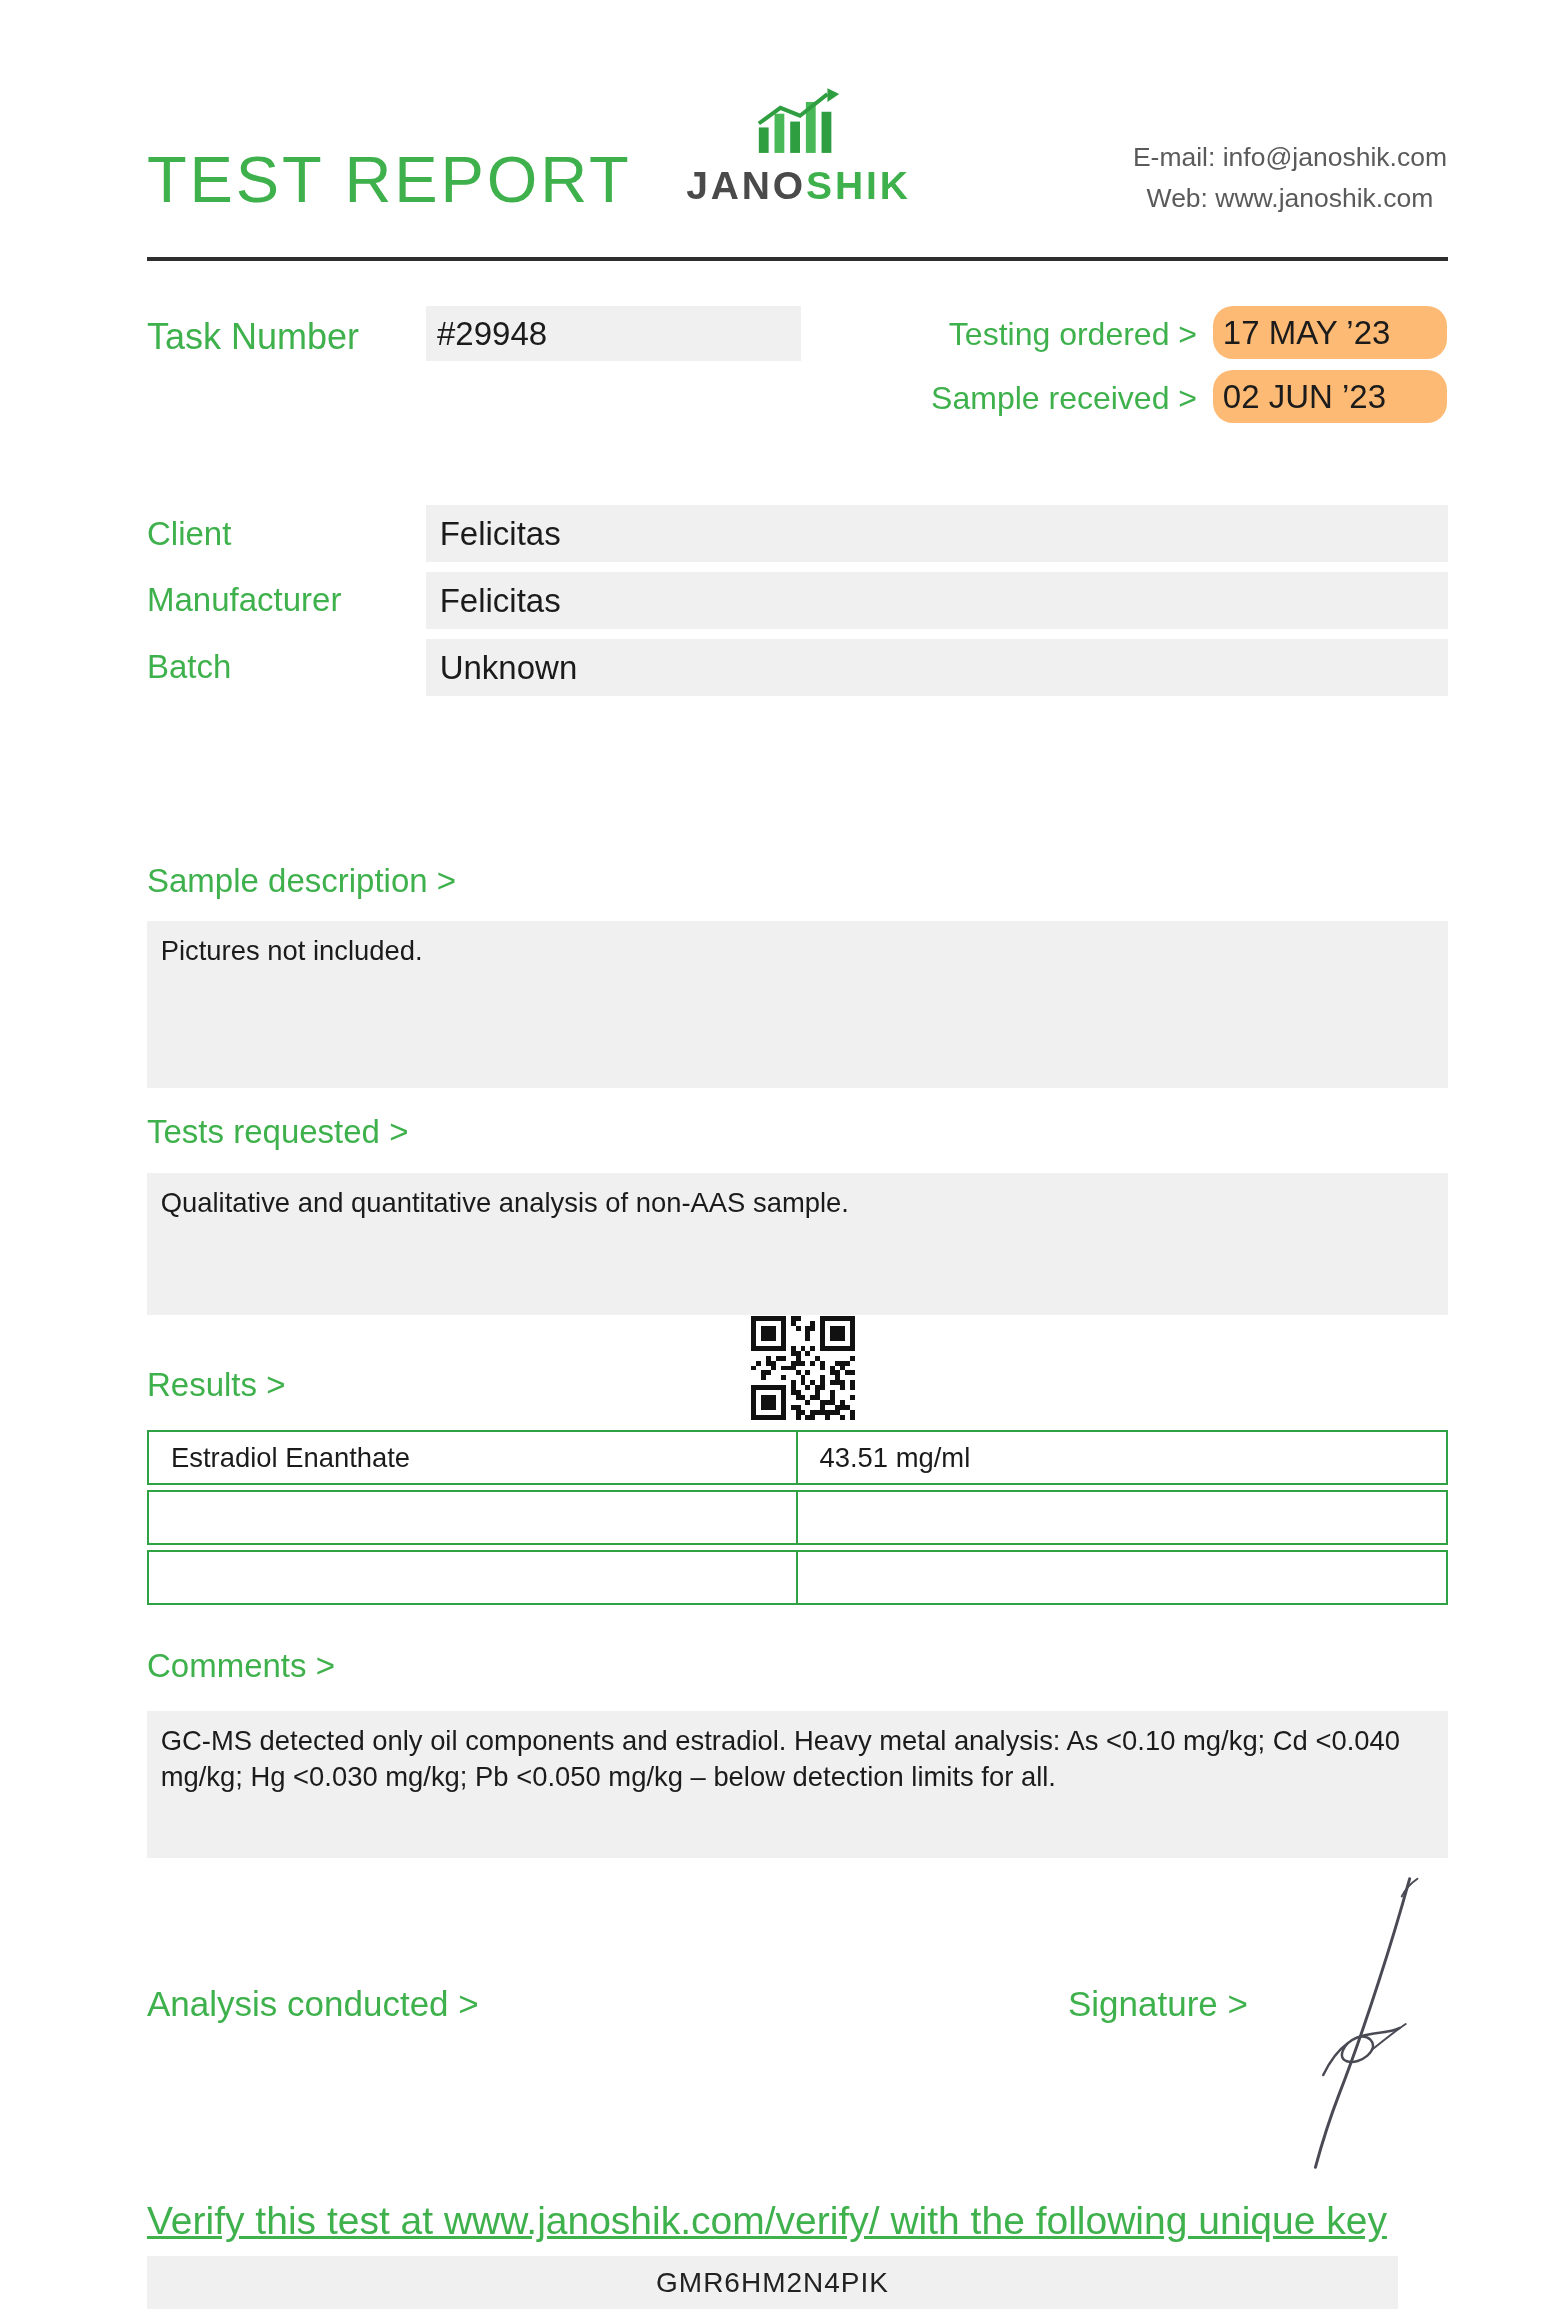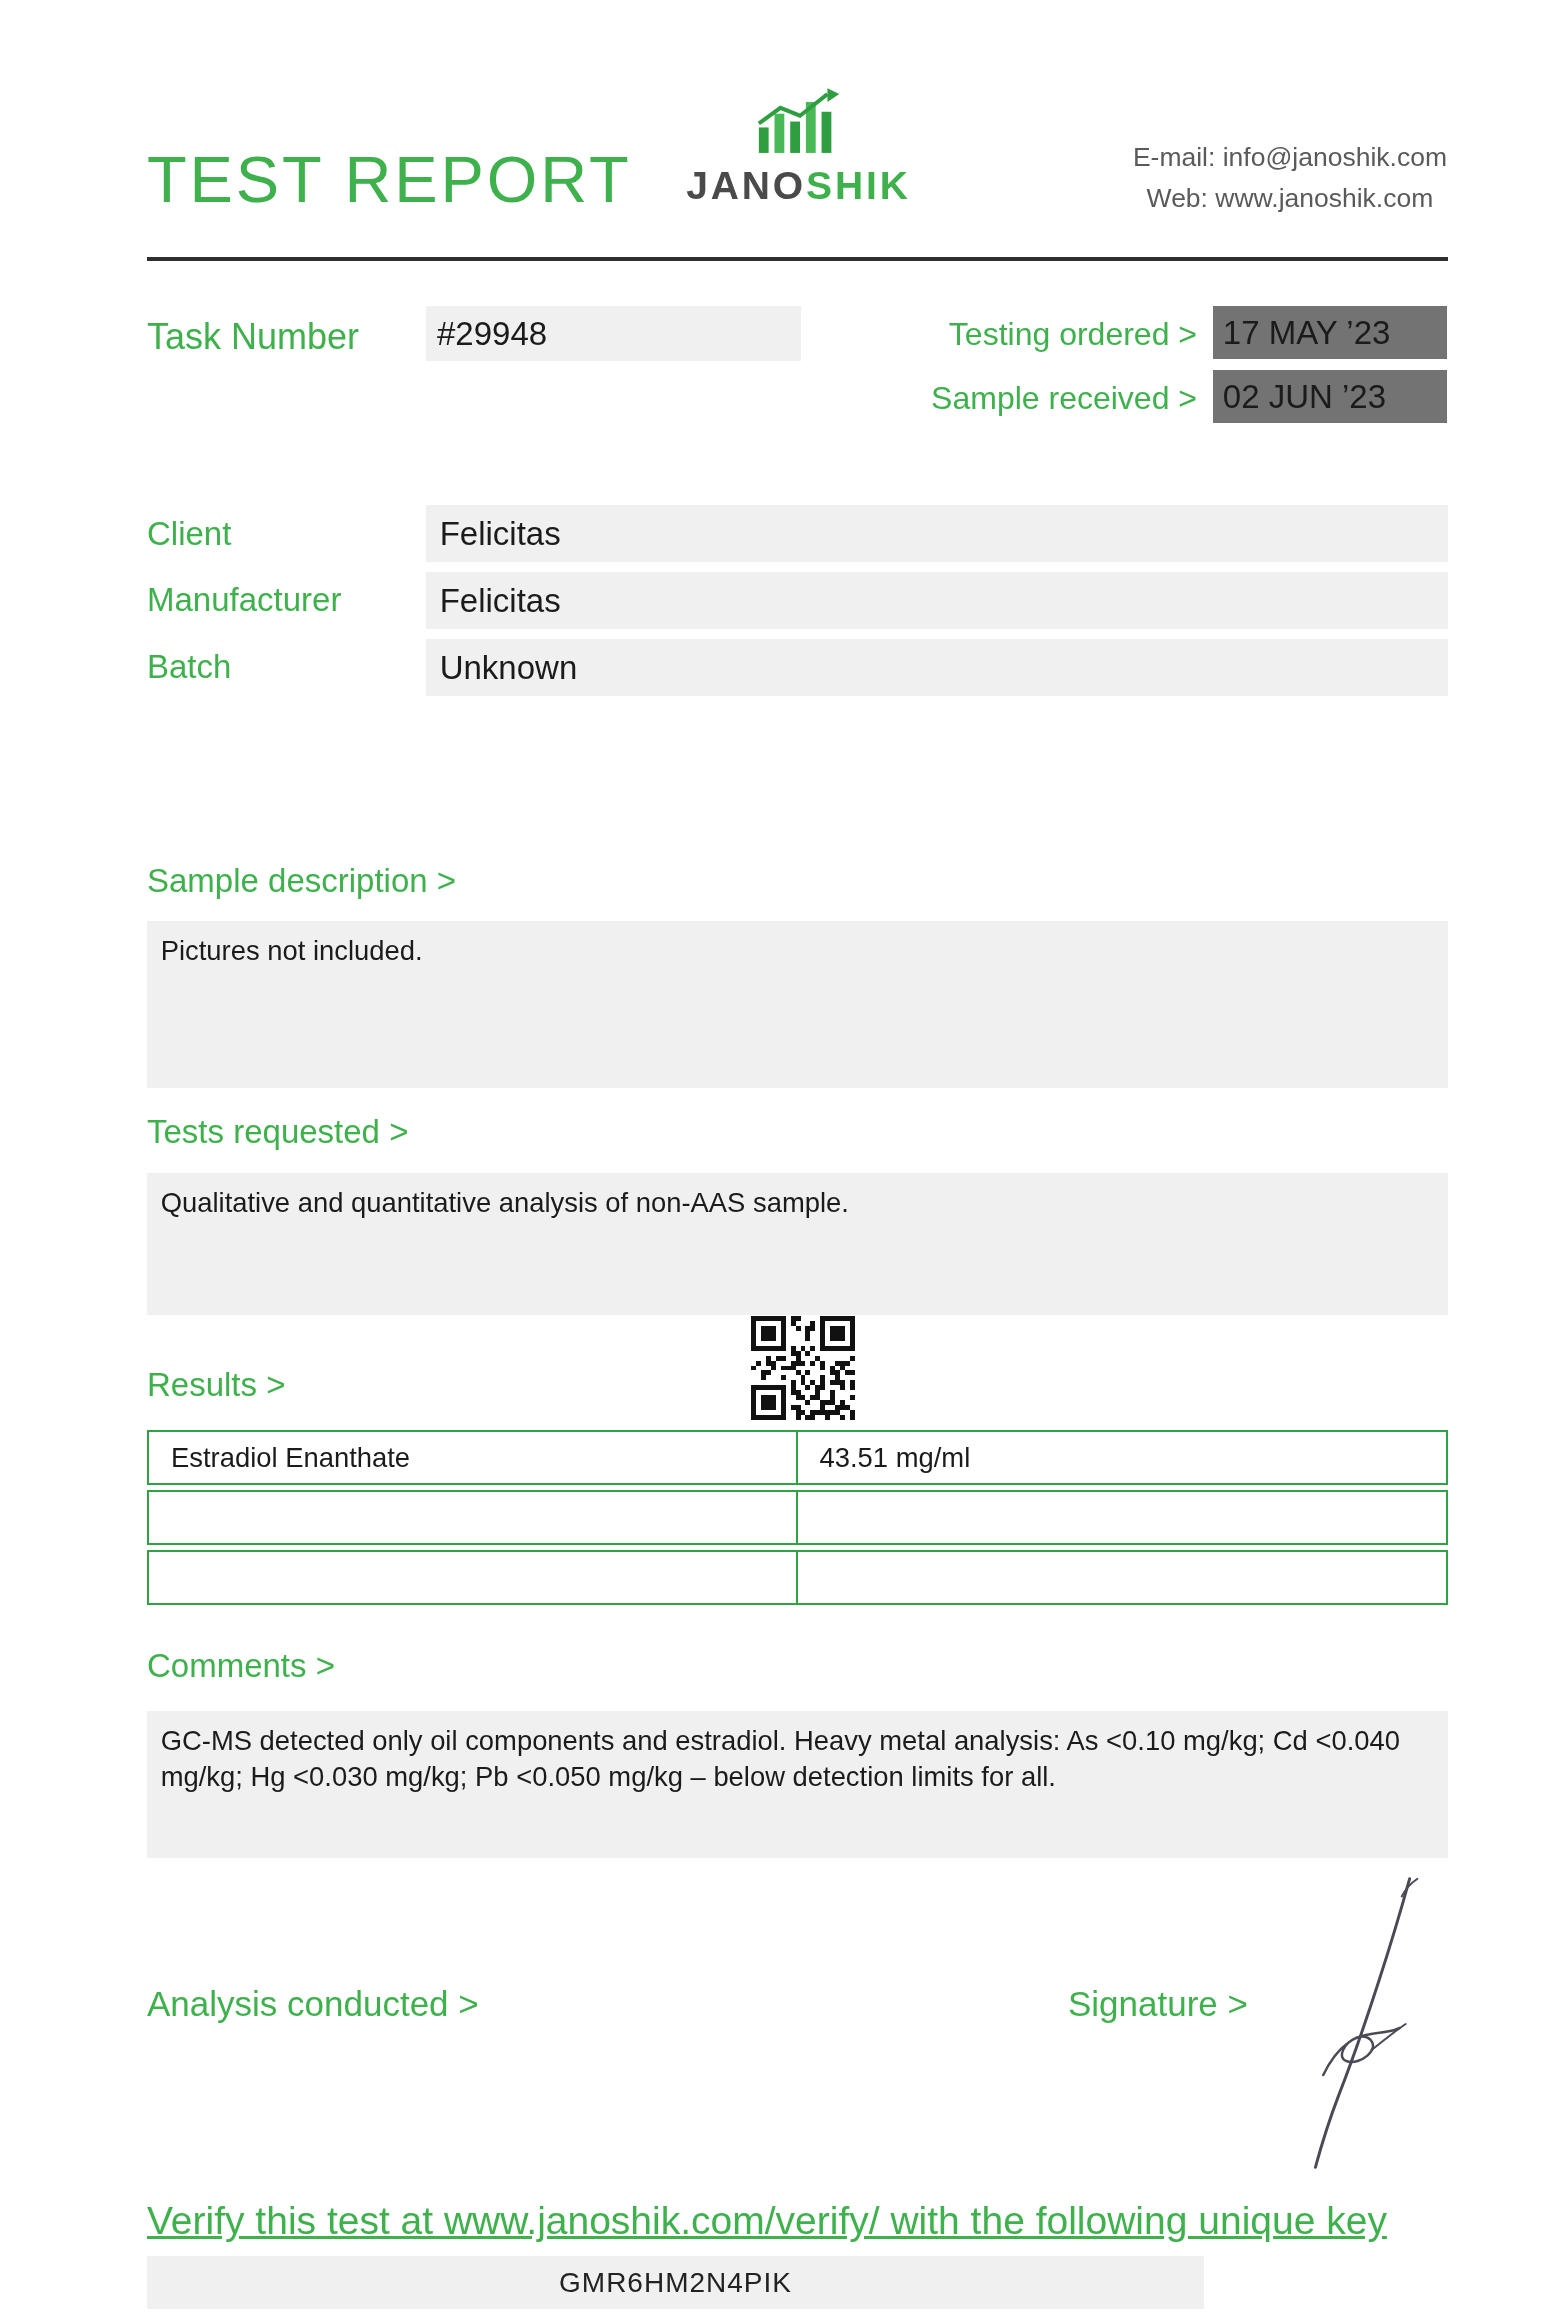--- a/index.html
+++ b/index.html
@@ -16,21 +16,21 @@
   .title{position:absolute;left:147px;top:147px;font-size:65px;font-weight:500;letter-spacing:2.9px;color:#3eb14c;line-height:1;}
   .logo-icon{position:absolute;left:751px;top:88px;width:98px;height:73px;}
   .logo-text{position:absolute;left:676px;top:163px;width:245px;text-align:center;font-size:39px;font-weight:bold;letter-spacing:2.9px;color:#4a4a4a;line-height:1.2;}
   .logo-text .accent{color:#3eb14c;}
   .contact{position:absolute;right:121px;top:137px;text-align:center;font-size:26.5px;color:#5a5a5a;line-height:41px;}
   .divider{position:absolute;left:147px;top:257px;width:1301px;height:3.9px;background:#2e2e2e;}
   
   .task-label{position:absolute;left:147px;top:316px;font-size:36px;}
   .task-value{position:absolute;left:426px;top:306px;width:375px;height:55px;background:#f0f0f0;font-size:33px;line-height:55px;padding-left:11px;box-sizing:border-box;}
   .date-label{position:absolute;left:874px;width:323px;text-align:right;font-size:32px;}
-  .date-box{position:absolute;left:1213px;width:234px;height:53px;background:#737373;font-size:33px;line-height:53px;padding-left:9.8px;box-sizing:border-box;}
+  .date-box{position:absolute;left:1213px;width:234px;height:53px;background:#fdba74;font-size:33px;line-height:53px;padding-left:9.8px;box-sizing:border-box;border-radius:20px;}
   
   .details{position:absolute;left:147px;top:505px;width:1301px;}
   .detail-row{display:flex;height:57px;margin-bottom:9.8px;align-items:center;}
   .detail-label{width:279px;font-size:33px;}
   .detail-value{flex:1;height:57px;background:#f0f0f0;font-size:33px;line-height:57px;padding-left:13.7px;}
   
   .sec-heading{position:absolute;left:147px;font-size:33px;line-height:1;}
   .sec-box{position:absolute;left:147px;width:1301px;background:#f0f0f0;box-sizing:border-box;padding:11.8px 13.7px;font-size:27.4px;line-height:36px;}
   
   .qr{position:absolute;left:751px;top:1316px;width:104px;height:104px;background:#ffffff;display:grid;}
@@ -41,21 +41,21 @@
   .result-row:first-child{margin-top:0;}
   .result-cell{font-size:27.4px;line-height:51px;padding-left:22px;box-sizing:border-box;}
   .result-cell.name{width:50%;border-right:2.9px solid #2fa344;}
   .result-cell.value{flex:1;}
   
   .analysis-label{position:absolute;left:147px;top:1984px;font-size:35px;}
   .analysis-value{position:absolute;left:495px;top:1972px;width:314px;height:57px;background:#f0f0f0;font-size:35px;line-height:57px;padding-left:13.7px;box-sizing:border-box;}
   .signature-label{position:absolute;left:1068px;top:1984px;font-size:35px;}
   .signature-svg{position:absolute;left:1284px;top:1867px;width:157px;height:314px;}
   .verify-line{position:absolute;left:147px;top:2198px;width:1301px;font-size:39px;line-height:1.2;text-decoration:underline;}
-  .key-box{position:absolute;left:147px;top:2256px;width:1057px;height:53px;background:#f0f0f0;text-align:center;font-size:28px;line-height:53px;letter-spacing:1px;color:#222222;}
+  .key-box{position:absolute;left:147px;top:2256px;width:1251px;height:53px;background:#f0f0f0;text-align:center;font-size:28px;line-height:53px;letter-spacing:1px;color:#222222;}
 </style>
 </head>
 <body>
 
 <div class="page">
 
   <div class="title">TEST REPORT</div>
 
   <svg class="logo-icon" viewBox="0 0 100 74">
     <rect x="8" y="40" width="10" height="26" fill="#2f9e41"></rect>

